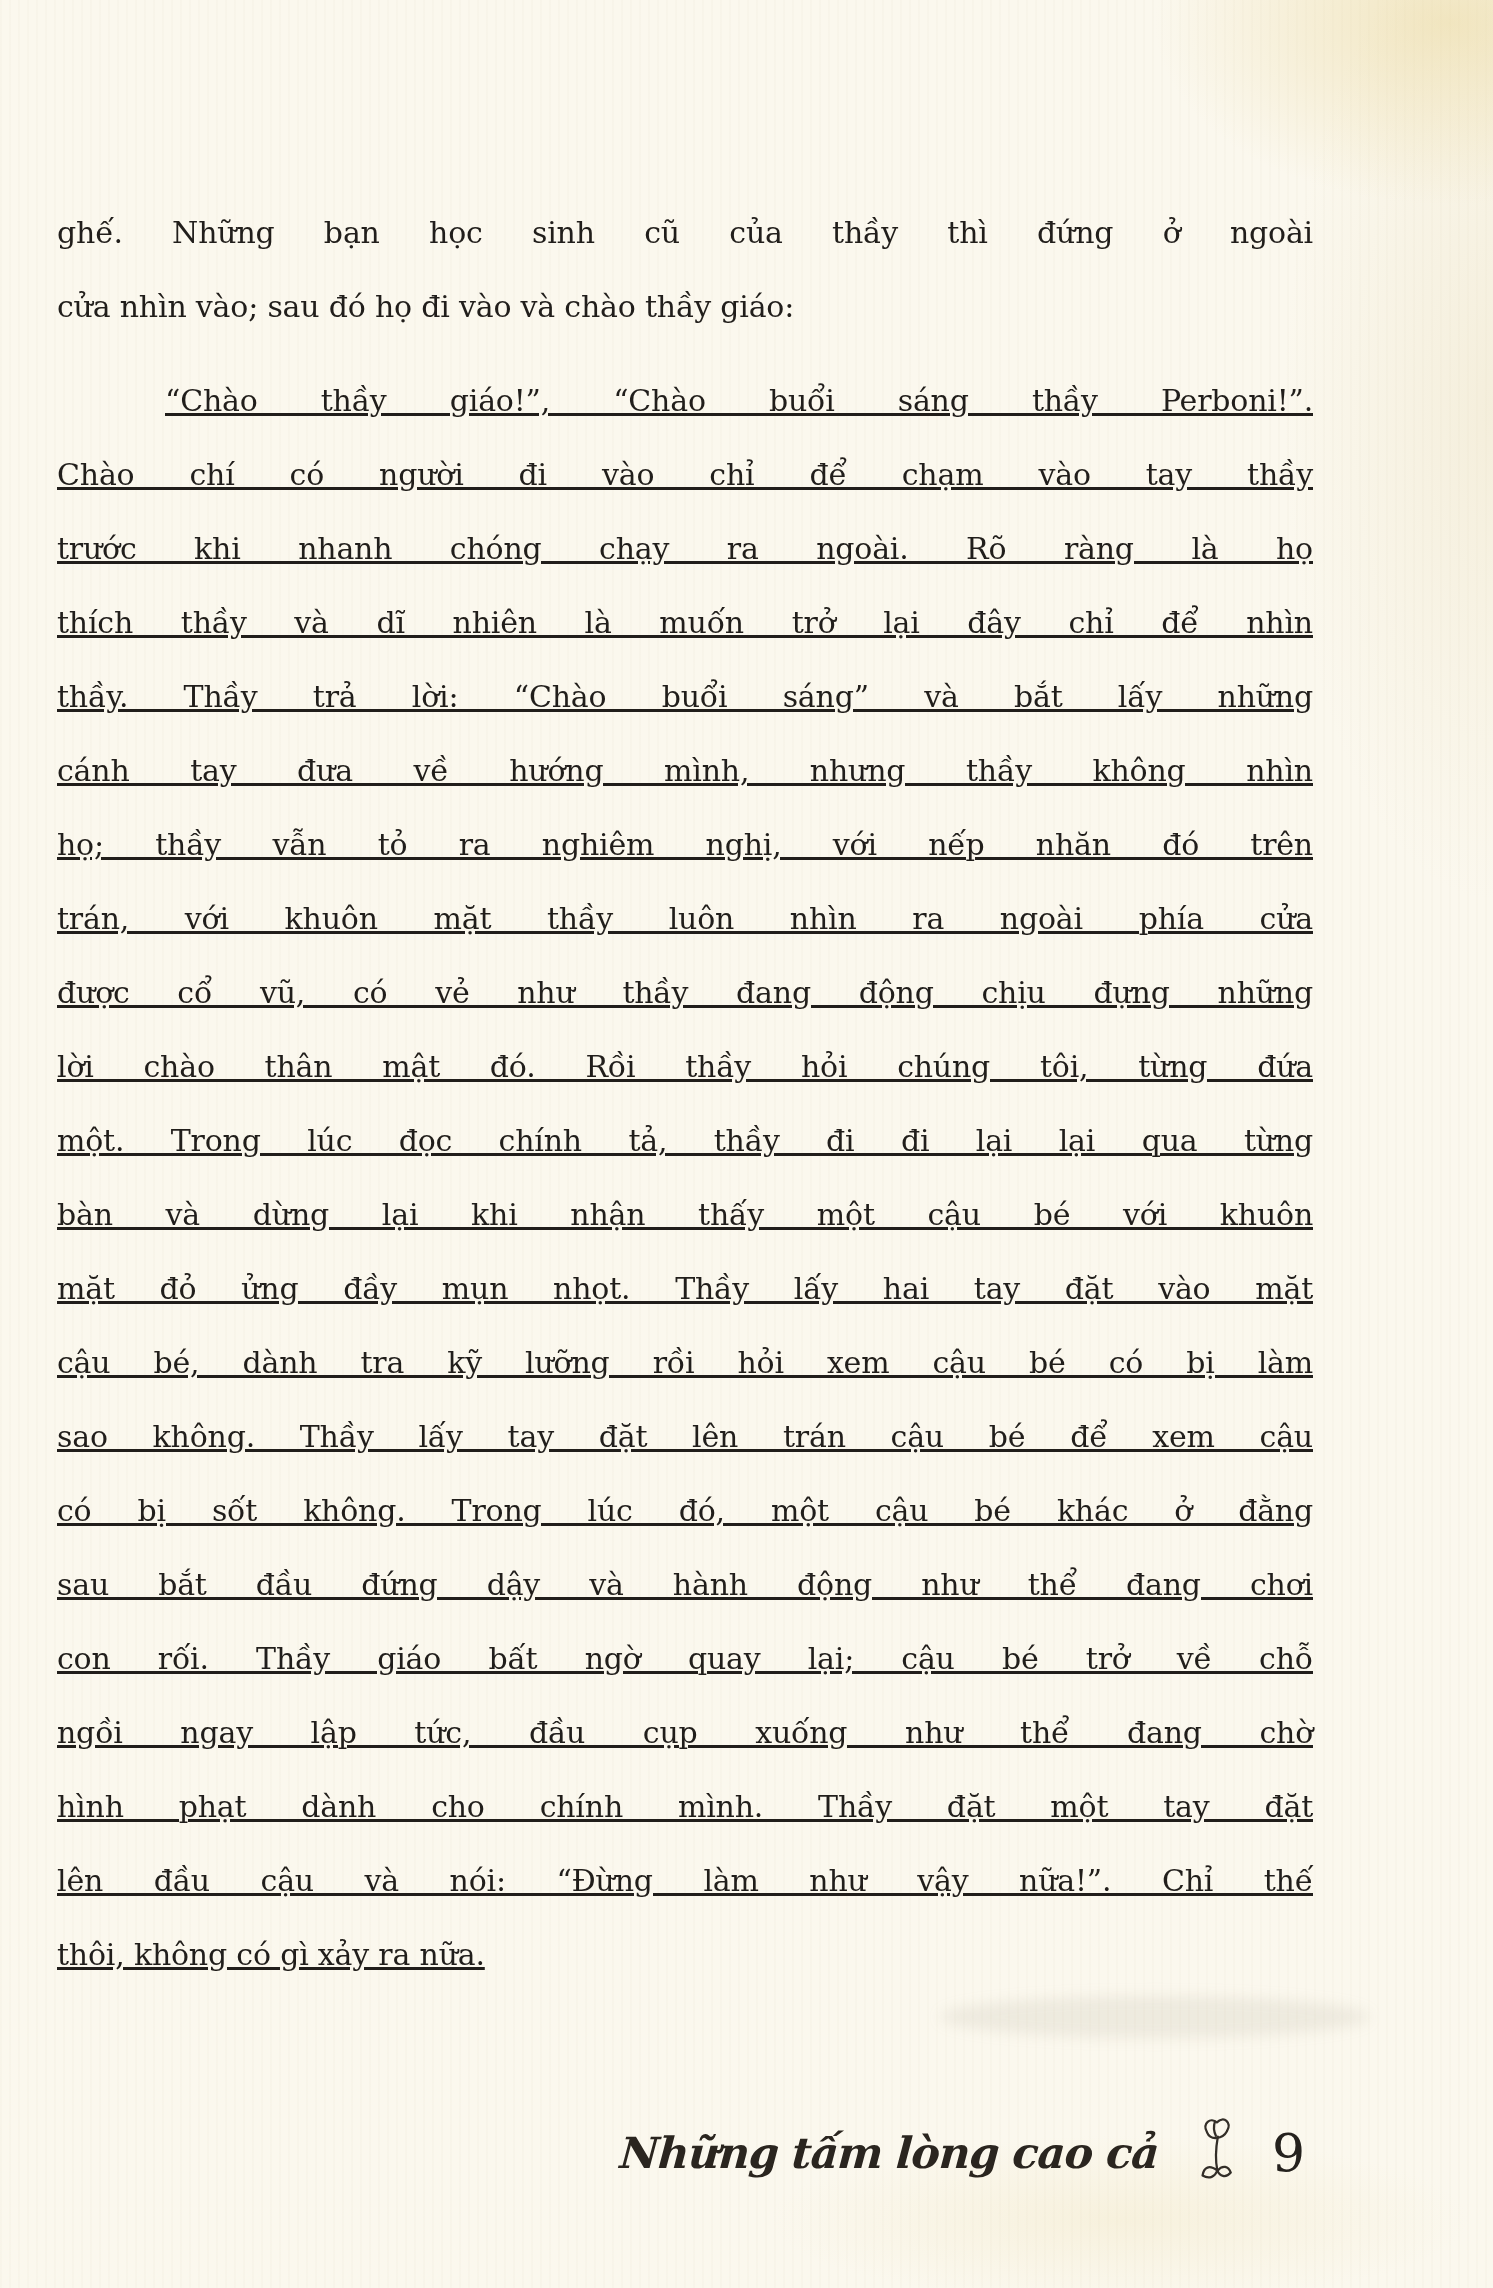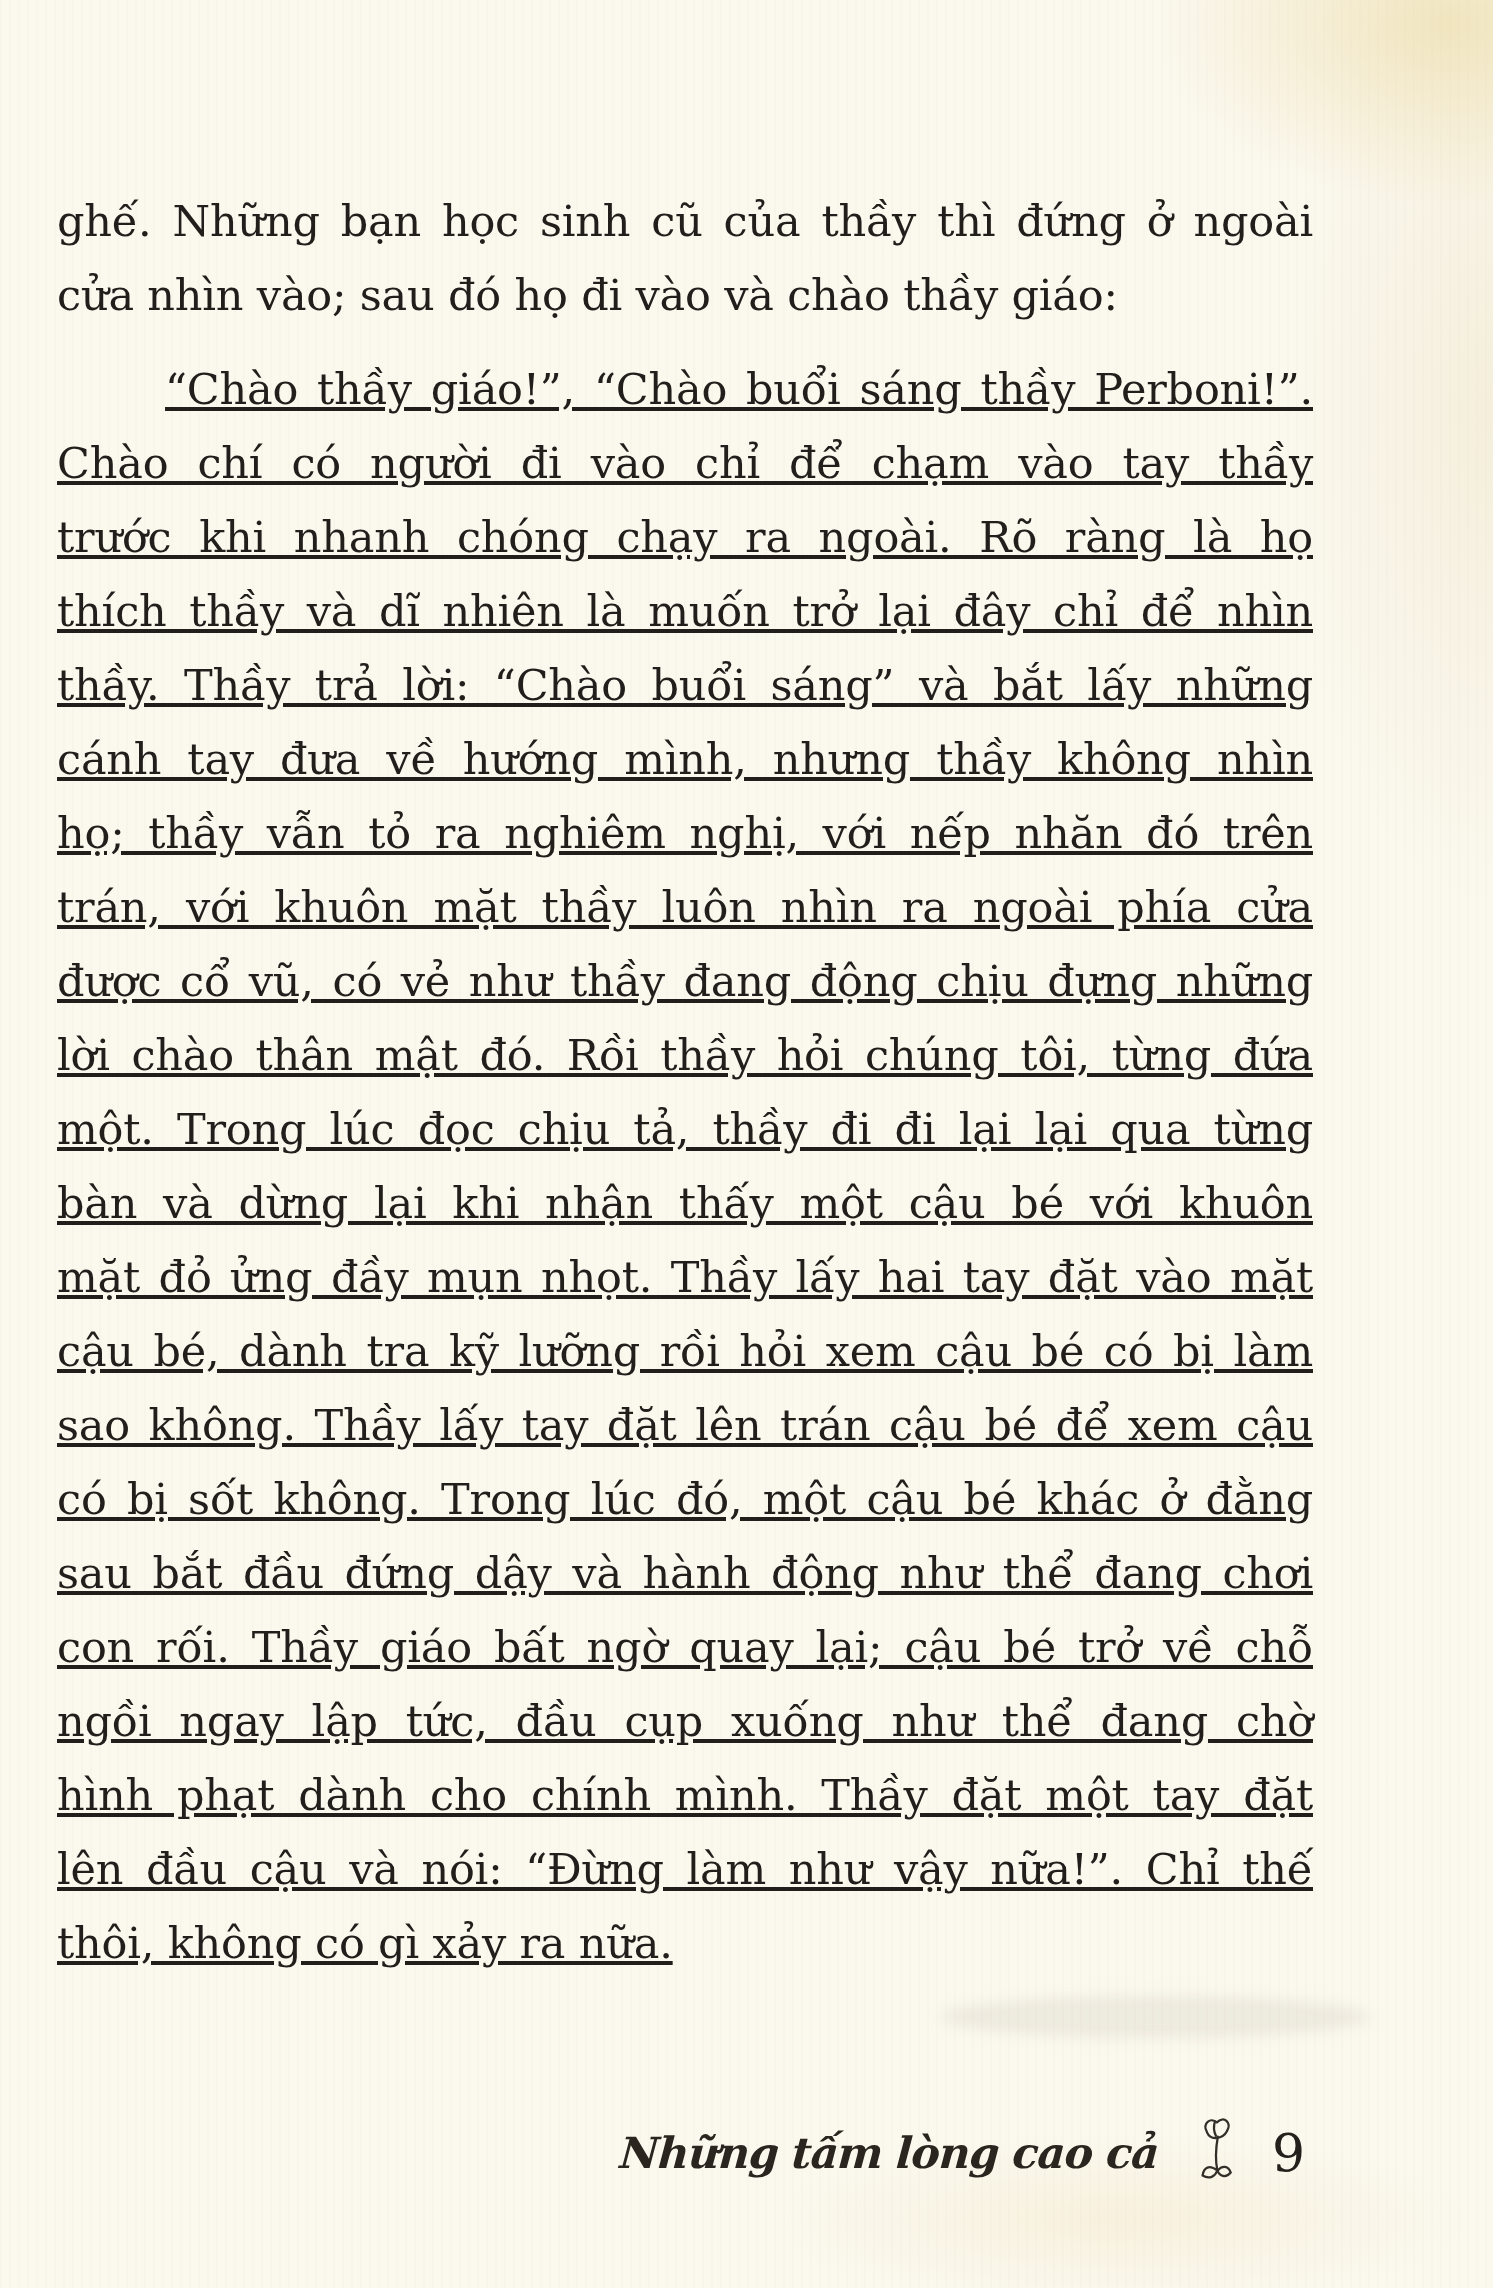--- a/index.html
+++ b/index.html
@@ -37,23 +37,23 @@
     width: 430px;
     height: 42px;
     background: rgba(158,148,126,0.13);
     border-radius: 50%;
     filter: blur(7px);
     pointer-events: none;
   }
   .text-block {
     position: absolute;
     left: 57px;
-    top: 184px;
+    top: 196px;
     width: 1256px;
-    font-size: 43px;
+    font-size: 30px;
     line-height: 74px;
     letter-spacing: -0.2px;
   }
   .para { margin: 0; }
   .para + .para { margin-top: 20px; text-decoration: underline; }
   .line {
     text-align: justify;
     text-align-last: justify;
     white-space: normal;
   }
@@ -104,21 +104,21 @@
         <div class="line">“Chào thầy giáo!”, “Chào buổi sáng thầy Perboni!”.</div>
         <div class="line">Chào chí có người đi vào chỉ để chạm vào tay thầy</div>
         <div class="line">trước khi nhanh chóng chạy ra ngoài. Rõ ràng là họ</div>
         <div class="line">thích thầy và dĩ nhiên là muốn trở lại đây chỉ để nhìn</div>
         <div class="line">thầy. Thầy trả lời: “Chào buổi sáng” và bắt lấy những</div>
         <div class="line">cánh tay đưa về hướng mình, nhưng thầy không nhìn</div>
         <div class="line">họ; thầy vẫn tỏ ra nghiêm nghị, với nếp nhăn đó trên</div>
         <div class="line">trán, với khuôn mặt thầy luôn nhìn ra ngoài phía cửa</div>
         <div class="line">được cổ vũ, có vẻ như thầy đang động chịu đựng những</div>
         <div class="line">lời chào thân mật đó. Rồi thầy hỏi chúng tôi, từng đứa</div>
-        <div class="line">một. Trong lúc đọc chịu tả, thầy đi đi lại lại qua từng</div>
+        <div class="line">một. Trong lúc đọc chính tả, thầy đi đi lại lại qua từng</div>
         <div class="line">bàn và dừng lại khi nhận thấy một cậu bé với khuôn</div>
         <div class="line">mặt đỏ ửng đầy mụn nhọt. Thầy lấy hai tay đặt vào mặt</div>
         <div class="line">cậu bé, dành tra kỹ lưỡng rồi hỏi xem cậu bé có bị làm</div>
         <div class="line">sao không. Thầy lấy tay đặt lên trán cậu bé để xem cậu</div>
         <div class="line">có bị sốt không. Trong lúc đó, một cậu bé khác ở đằng</div>
         <div class="line">sau bắt đầu đứng dậy và hành động như thể đang chơi</div>
         <div class="line">con rối. Thầy giáo bất ngờ quay lại; cậu bé trở về chỗ</div>
         <div class="line">ngồi ngay lập tức, đầu cụp xuống như thể đang chờ</div>
         <div class="line">hình phạt dành cho chính mình. Thầy đặt một tay đặt</div>
         <div class="line">lên đầu cậu và nói: “Đừng làm như vậy nữa!”. Chỉ thế</div>

